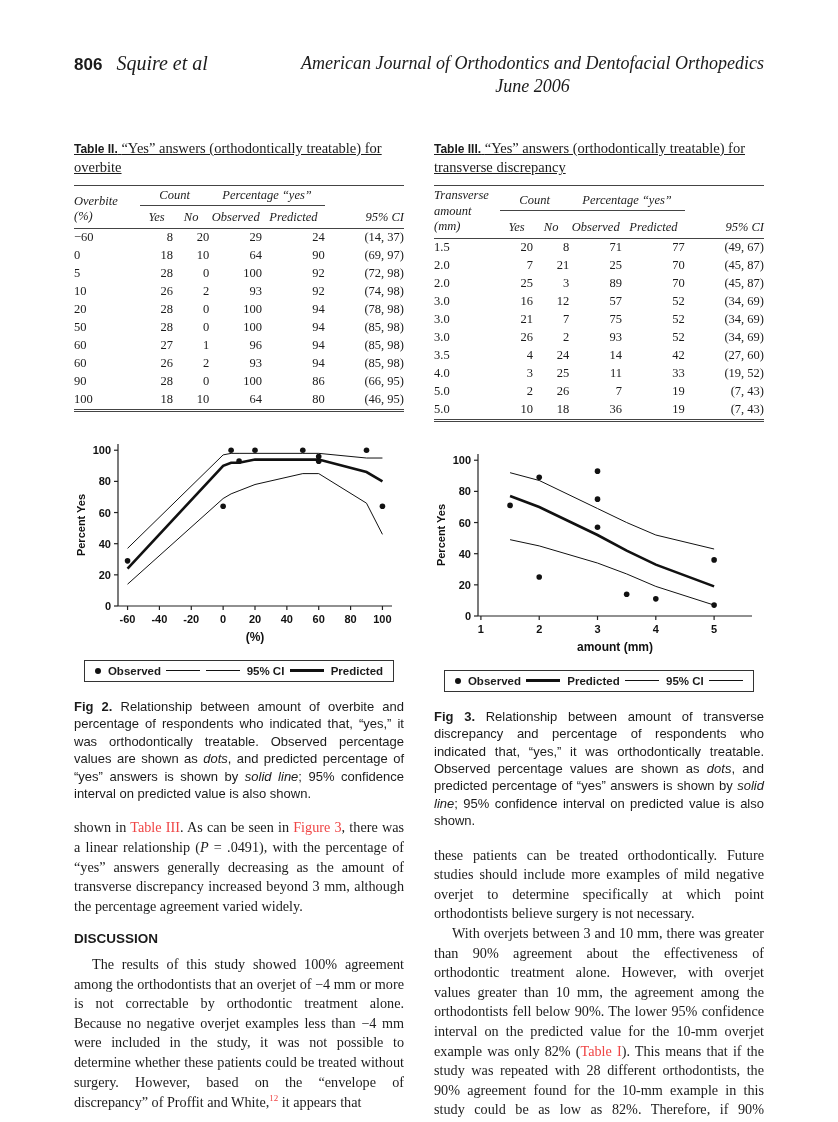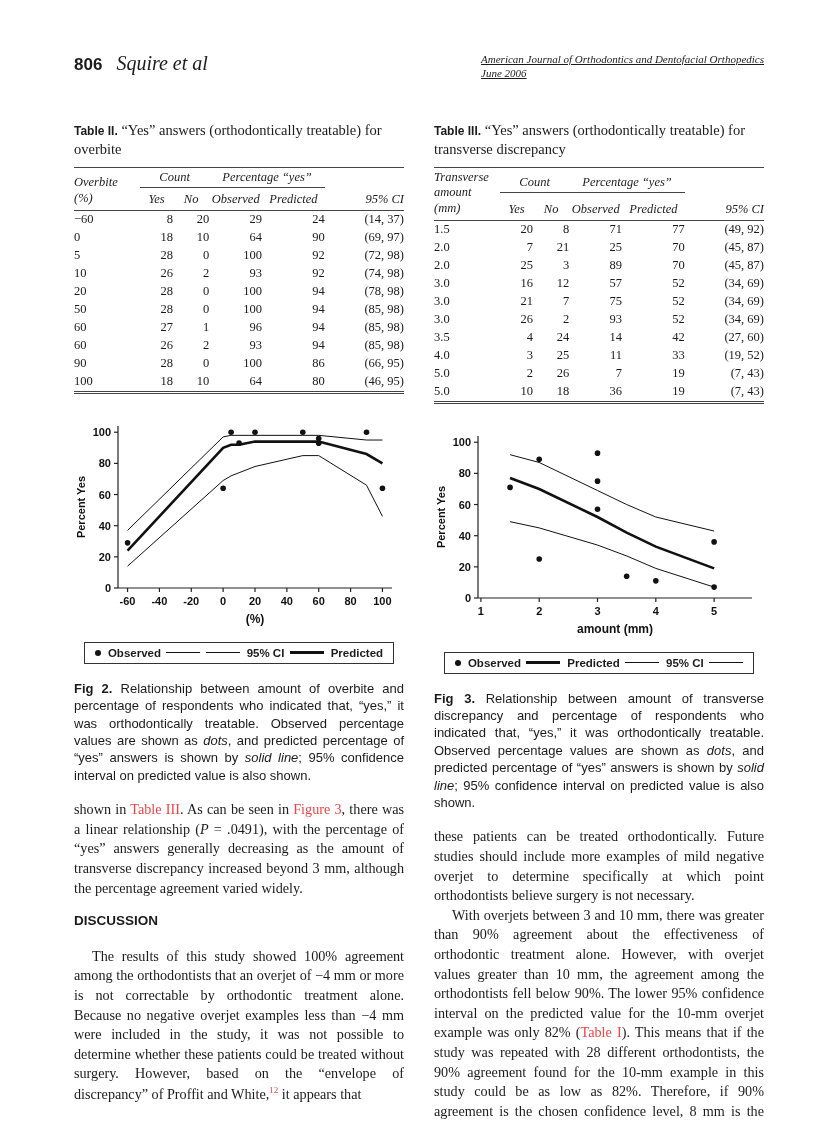--- a/index.html
+++ b/index.html
@@ -4,28 +4,28 @@
 <style>
   html,body{margin:0;padding:0;background:#ffffff;}
   body{width:838px;height:1122px;overflow:hidden;color:#1b1b1b;
        font-family:"Liberation Serif", serif;}
   .page{box-sizing:border-box;padding:52px 74px 0 74px;}
 
   
   .runhead{display:flex;justify-content:space-between;align-items:flex-start;}
   .folio{font-family:"Liberation Sans",sans-serif;font-weight:bold;font-size:17px;}
   .authors{font-style:italic;font-size:20px;margin-left:10px;}
-  .journal{text-align:left;font-style:italic;font-size:11px;line-height:1.3;text-decoration:underline;}
+  .journal{text-align:center;font-style:italic;font-size:18px;line-height:1.3;}
 
   
   .columns{display:flex;gap:30px;margin-top:40px;}
   .col{width:330px;}
 
   
-  .table-title{font-size:14.5px;line-height:1.35;margin-bottom:7px;}
+  .table-title{font-size:14.5px;line-height:1.35;margin-bottom:7px;text-decoration:underline;}
   .tlabel{font-family:"Liberation Sans",sans-serif;font-weight:bold;font-size:12px;}
   table.data{width:100%;border-collapse:collapse;font-size:12.5px;
              border-top:1px solid #444;border-bottom:3px double #444;}
   table.data th{font-style:italic;font-weight:normal;vertical-align:bottom;padding:2px 0 3px 0;}
   th.rowhead{text-align:left;white-space:pre-line;line-height:1.25;border-bottom:1px solid #444;margin-top:12px;}
   th.spanner{padding:3px 10px 0 10px;}
   th.spanner .spanlbl{display:block;text-align:center;border-bottom:1px solid #444;padding-bottom:2px;}
   tr.subhead th{border-bottom:1px solid #444;text-align:center;padding:1px 0 3px 0;}
   tr.subhead th.ci{text-align:right;}
   th.blank{border-bottom:none;}
@@ -48,21 +48,21 @@
   .caption .b{font-weight:bold;}
   .i{font-style:italic;}
   .link{color:#ef4444;}
   sup.link{font-size:9px;}
 
   
   .bodytext{margin-top:16px;font-size:14.2px;line-height:1.38;text-align:justify;}
   .bodytext p{margin:0;}
   p.indent{text-indent:18px;}
   .discussion-h{font-family:"Liberation Sans",sans-serif;font-weight:bold;font-size:13.5px;
-                margin:14px 0 16px 0;}
+                margin:14px 0 6px 0;}
 </style>
 </head>
 <body>
 
 <div class="page">
 
   <div class="runhead">
     <div>
       <span class="folio">806</span>
       <span class="authors">Squire et al</span>
@@ -314,21 +314,21 @@
             <th class="ci">95% CI</th>
           </tr>
         </thead>
         <tbody>
             <tr>
               <td>1.5</td>
               <td>20</td>
               <td>8</td>
               <td>71</td>
               <td>77</td>
-              <td>(49, 92)</td>
+              <td>(49, 67)</td>
             </tr>
             <tr>
               <td>2.0</td>
               <td>7</td>
               <td>21</td>
               <td>25</td>
               <td>70</td>
               <td>(45, 87)</td>
             </tr>
             <tr>

